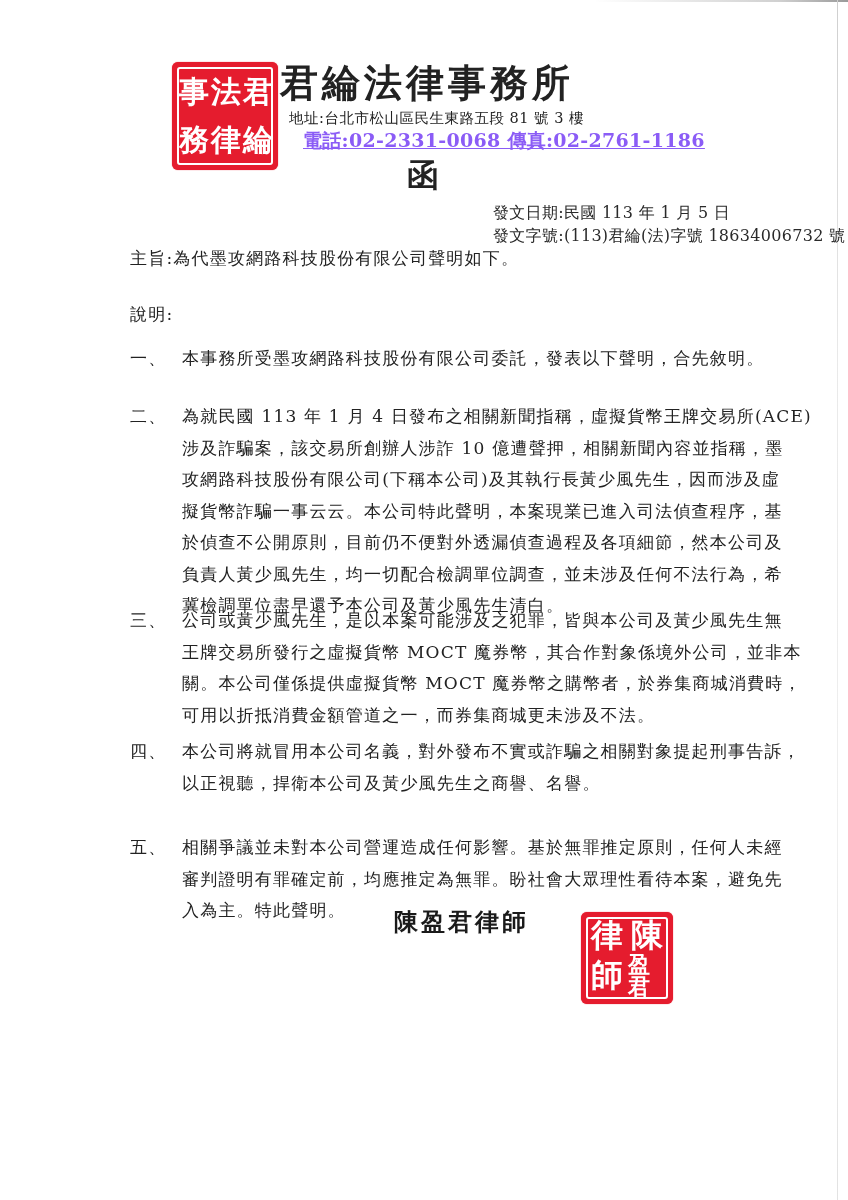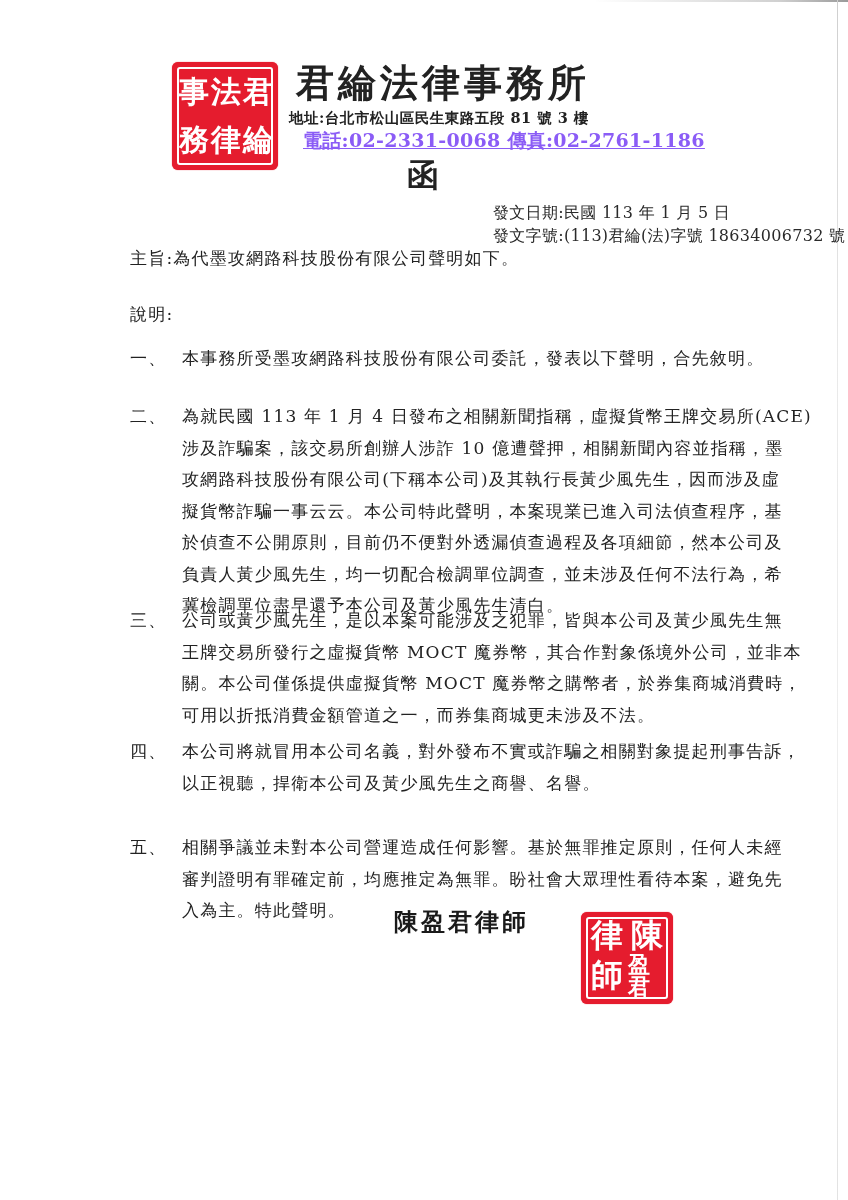--- a/index.html
+++ b/index.html
@@ -34,25 +34,25 @@
     }
     .seal-firm { left: 172px; top: 62px; width: 106px; height: 108px; }
     .seal-firm .inner { grid-template-columns: repeat(3, 1fr); grid-template-rows: repeat(2, 1fr); writing-mode: horizontal-tb; }
     .seal-firm .glyph { font-size: 30px; }
     .seal-lawyer { left: 581px; top: 912px; width: 92px; height: 92px; }
     .seal-lawyer .inner { grid-template-columns: repeat(2, 1fr); grid-template-rows: repeat(2, 1fr); }
     .seal-lawyer .glyph { font-size: 32px; }
 
     
     .firm-name {
-      position: absolute; left: 296px; top: 58px; font-size: 38px; font-weight: bold;
+      position: absolute; left: 280px; top: 58px; font-size: 38px; font-weight: bold;
       letter-spacing: 4px; color: #222; font-family: "DejaVu Sans", sans-serif;
     }
     .firm-address {
-      position: absolute; left: 289px; top: 109px; font-size: 14.5px; font-weight: bold; color: #222;
+      position: absolute; left: 289px; top: 109px; font-size: 14.5px; font-weight: normal; color: #222;
       letter-spacing: 0.5px;
     }
     .firm-phone {
       position: absolute; left: 303px; top: 128px; font-size: 19px; font-weight: bold; color: #8b5cf6;
       letter-spacing: 0.3px;
       text-decoration: underline;
     }
     .doc-type {
       position: absolute; left: 407px; top: 154px; font-size: 32px; font-weight: bold; color: #222;
       font-family: "DejaVu Sans", sans-serif;

